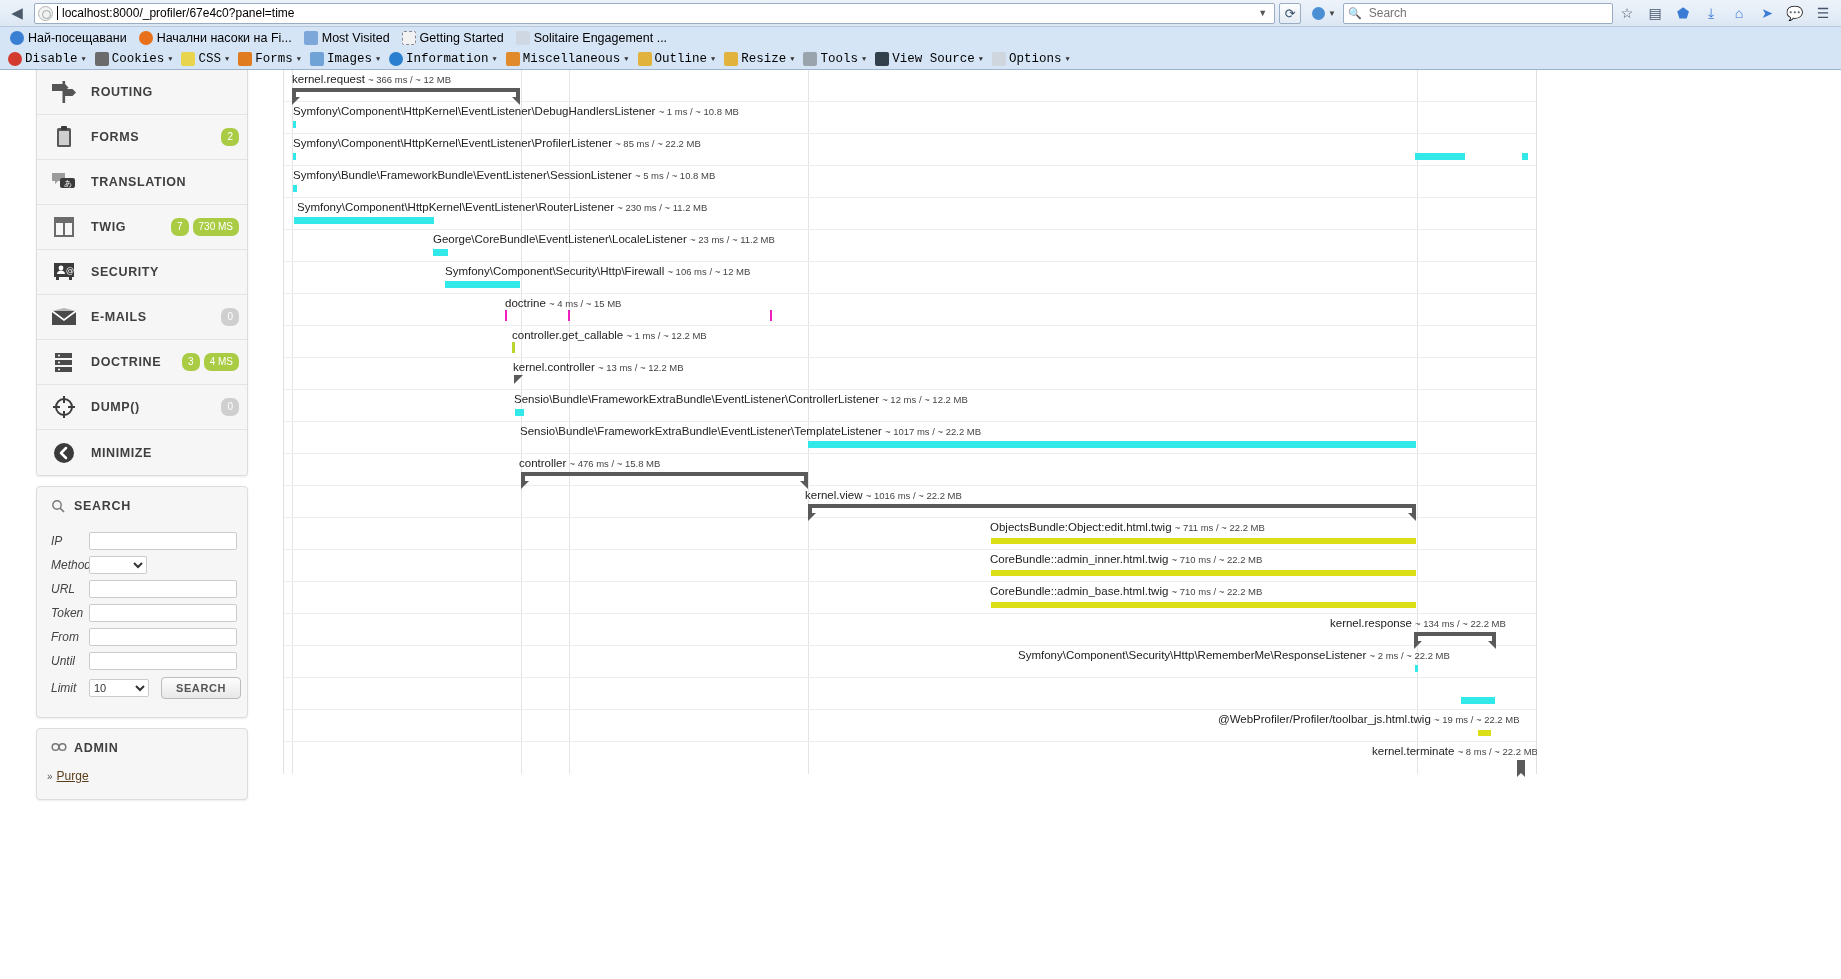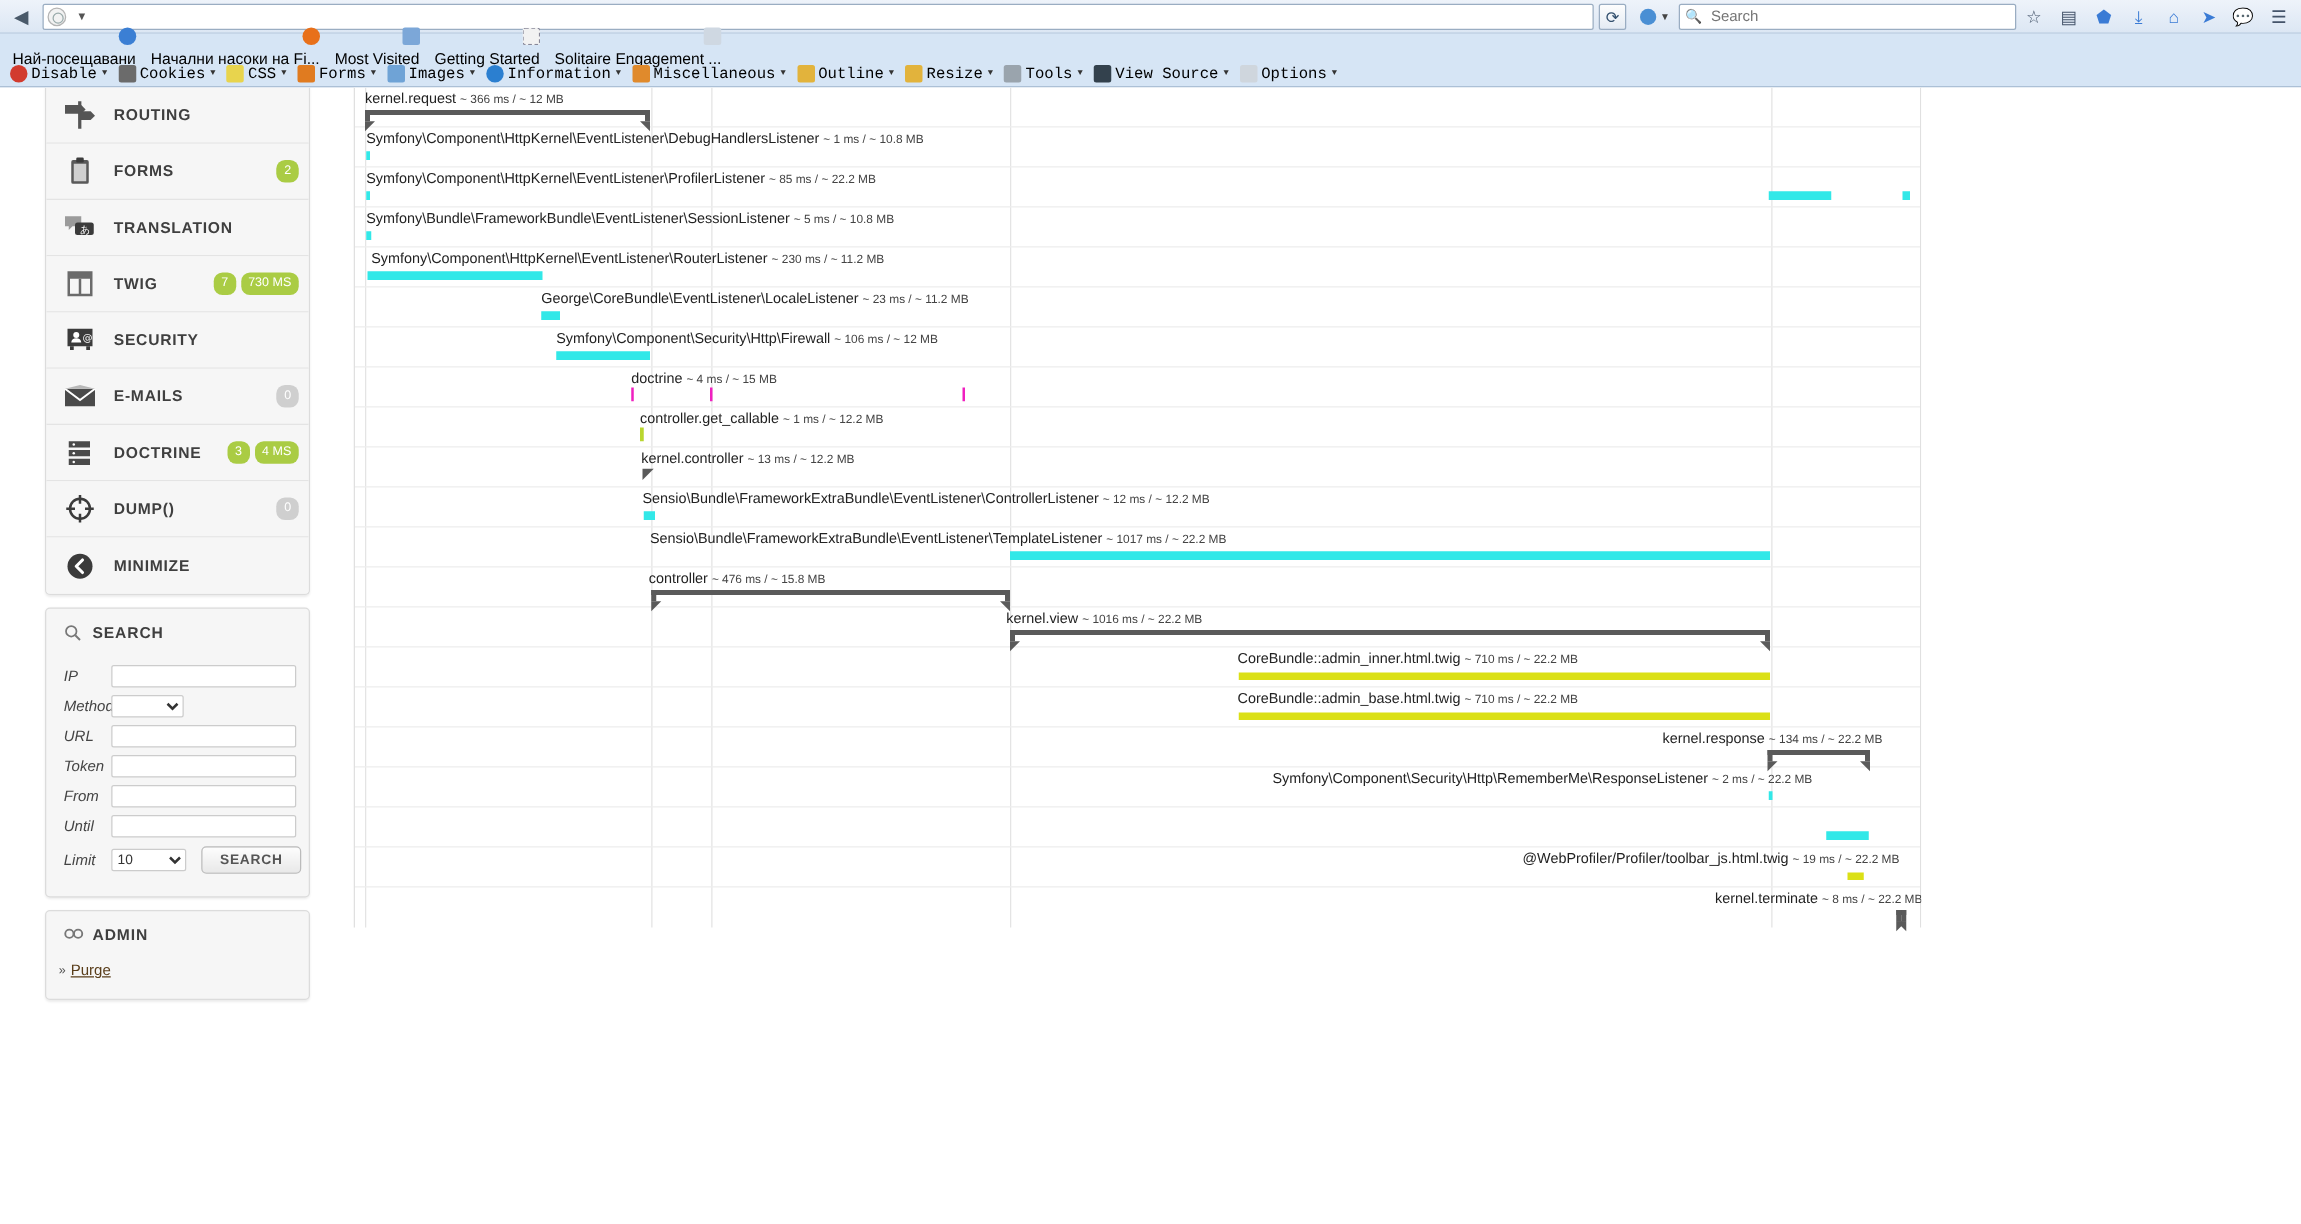--- a/index.html
+++ b/index.html
@@ -86,21 +86,21 @@
     font-size:14px;color:#44546a;
   }
   .ricon.blue{color:#3a7bd5;}
 
   
   #bookmarks-bar{
     height:22px; display:flex; align-items:center; gap:4px;
     padding:0 6px; font-size:12.5px; color:#000;
     background:#d6e5f5;
   }
-  .bm { display:flex; align-items:flex-end; gap:4px; padding:1px 4px; white-space:nowrap;flex-direction:column;}
+  .bm { display:flex; align-items:flex-start; gap:4px; padding:1px 4px; white-space:nowrap;}
   .bm .bmico{ width:14px;height:14px;display:inline-block;border-radius:2px;}
 
   
   #devtoolbar{
     height:21px; display:flex; align-items:center; gap:1px;
     padding:0 4px; font-size:12.5px; color:#000;
     background:#d6e5f5; border-bottom:1px solid #9fb4cc;
   }
   .dt { display:flex; align-items:center; gap:3px; padding:1px 4px; white-space:nowrap;font-family:Liberation Mono, monospace;}
   .dt .dtico{width:14px;height:14px;display:inline-block;}
@@ -274,20 +274,21 @@
 </style>
 </head>
 <body>
 
 <div id="browser-chrome">
 
   <div id="nav-bar">
     <div class="nav-btn">◀</div>
     <div id="url-wrap">
       <span id="url-fav"></span>
+      <span id="url-text">localhost:8000/_profiler/67e4c0?panel=time</span>
       <span class="url-caret">▼</span>
     </div>
     <div id="reload-btn">⟳</div>
     <div id="dd-btn">
       <span class="globe"></span>
       <span class="car">▼</span>
     </div>
     <div id="search-wrap">
       <span class="mag">🔍</span>
       <input type="text" placeholder="Search" style="">
@@ -655,20 +656,24 @@
       </div>
       <div class="tl-row">
         <div class="tl-label" style="left: 235px;"><span>controller </span><span class="meta">~ 476 ms / ~ 15.8 MB</span></div>
         <div class="tl-bar section" style="left: 237px; width: 287px;"></div>
       </div>
       <div class="tl-row">
         <div class="tl-label" style="left: 521px;"><span>kernel.view </span><span class="meta">~ 1016 ms / ~ 22.2 MB</span></div>
         <div class="tl-bar section" style="left: 524px; width: 608px;"></div>
       </div>
       <div class="tl-row">
+        <div class="tl-label" style="left: 706px;"><span>ObjectsBundle:Object:edit.html.twig </span><span class="meta">~ 711 ms / ~ 22.2 MB</span></div>
+        <div class="tl-bar template" style="left: 707px; width: 425px;"></div>
+      </div>
+      <div class="tl-row">
         <div class="tl-label" style="left: 706px;"><span>CoreBundle::admin_inner.html.twig </span><span class="meta">~ 710 ms / ~ 22.2 MB</span></div>
         <div class="tl-bar template" style="left: 707px; width: 425px;"></div>
       </div>
       <div class="tl-row">
         <div class="tl-label" style="left: 706px;"><span>CoreBundle::admin_base.html.twig </span><span class="meta">~ 710 ms / ~ 22.2 MB</span></div>
         <div class="tl-bar template" style="left: 707px; width: 425px;"></div>
       </div>
       <div class="tl-row">
         <div class="tl-label" style="left: 1046px;"><span>kernel.response </span><span class="meta">~ 134 ms / ~ 22.2 MB</span></div>
         <div class="tl-bar section" style="left: 1130px; width: 82px;"></div>

